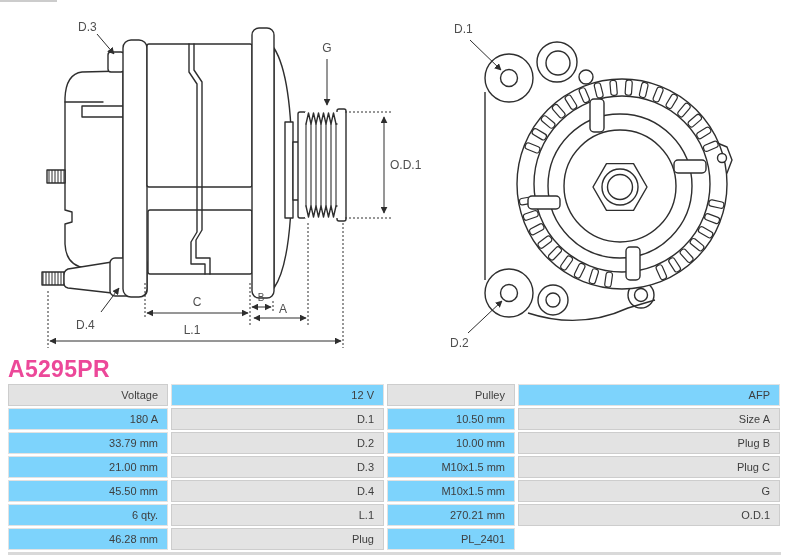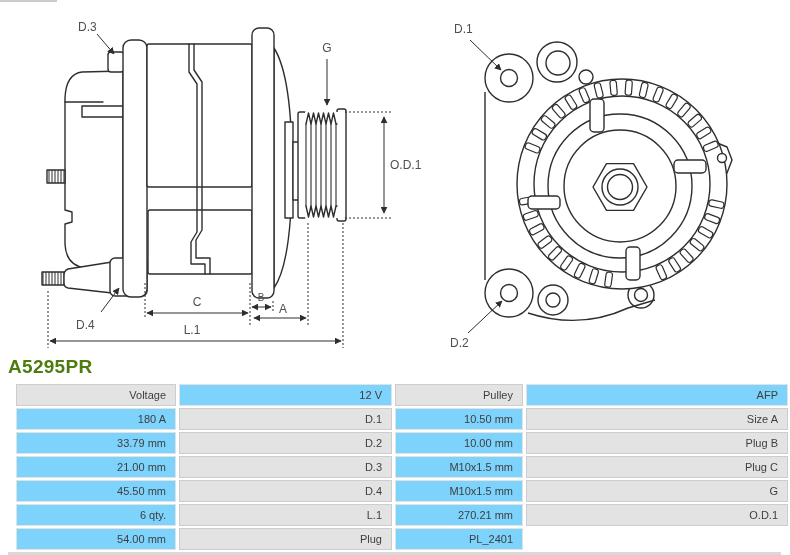--- a/index.html
+++ b/index.html
@@ -9,28 +9,28 @@
     font-family:"Liberation Sans", sans-serif;
   }
   #drawing{position:absolute;left:0;top:0;}
   .dim-label{fill:#4f4f4f;font-size:12px;font-family:"Liberation Sans",sans-serif;}
   .dim-label.small{font-size:10px;}
   #watermark-fragment{
     position:absolute;left:0;top:0;width:57px;height:2px;background:#cccccc;
   }
   #part-number{
     position:absolute;left:8px;top:356px;
-    font-size:19px;font-weight:bold;color:#4d7c0f;letter-spacing:.3px;
+    font-size:23px;font-weight:bold;color:#ec4899;letter-spacing:.3px;
   }
   #spec-table{
     position:absolute;left:8px;top:384px;width:773px;
     display:grid;
     grid-template-columns:160px 213px 128px 262px;
     grid-auto-rows:22px;
-    column-gap:3px;row-gap:2px;margin-left:8px;
+    column-gap:3px;row-gap:2px;
   }
   .cell{
     box-sizing:border-box;display:flex;align-items:center;justify-content:flex-end;
     padding-right:9px;font-size:11px;color:#3e3e3e;white-space:nowrap;
   }
   .lbl{background:#e3e3e3;border:1px solid #cdcdcd;}
   .val{background:#7dd3fc;border:1px solid #e2e2e2;}
   #table-cutoff-row{
     position:absolute;left:8px;top:552px;width:773px;height:3px;background:#d9d9d9;
   }
@@ -213,17 +213,17 @@
     <div class="cell val">M10x1.5 mm</div>
     <div class="cell lbl">Plug C</div>
     <div class="cell val">45.50 mm</div>
     <div class="cell lbl">D.4</div>
     <div class="cell val">M10x1.5 mm</div>
     <div class="cell lbl">G</div>
     <div class="cell val">6 qty.</div>
     <div class="cell lbl">L.1</div>
     <div class="cell val">270.21 mm</div>
     <div class="cell lbl">O.D.1</div>
-    <div class="cell val">54.00 mm</div>
+    <div class="cell val">46.28 mm</div>
     <div class="cell lbl">Plug</div>
     <div class="cell val">PL_2401</div>
   </div>
 <div id="table-cutoff-row"></div>
 
 </body></html>

